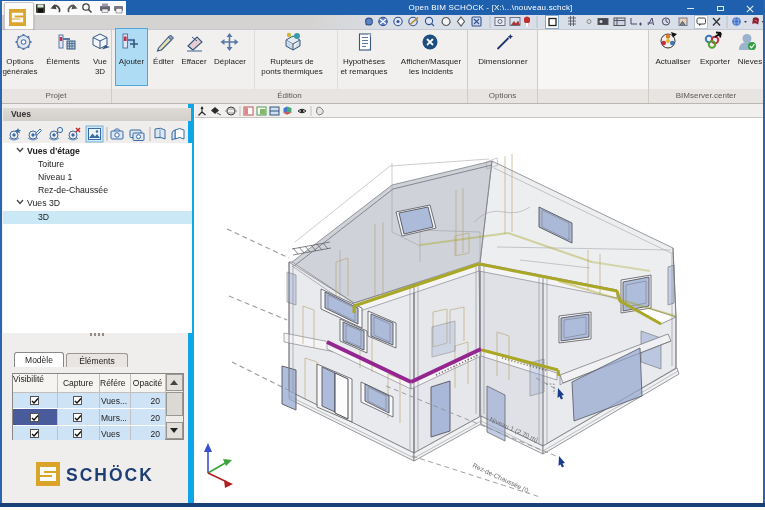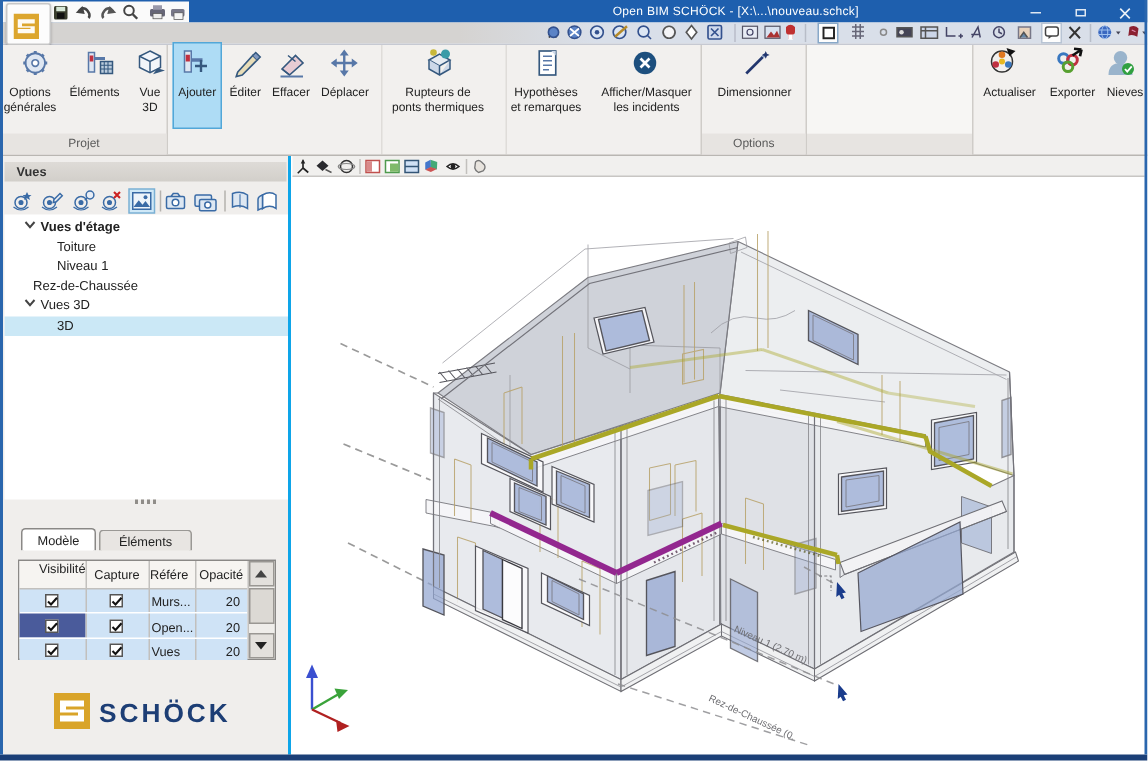--- a/index.html
+++ b/index.html
@@ -15,21 +15,21 @@
 
 #row2{left:0;top:15px;width:765px;height:15px;background:linear-gradient(to right,#d5d3d1 0%,#d5d3d1 40%,#d9dfe9 52%,#d9dfe9 100%);border-bottom:1px solid #c6c9d2;}
 
 #ribbon{left:0;top:30px;width:765px;height:74px;background:#f2f0ee;border-bottom:1px solid #b9b6b2;}
 .grplabel{position:absolute;top:59px;height:14px;background:#e7e4e1;color:#5a5a5a;font-size:8px;text-align:center;line-height:14px;}
 .gsep{position:absolute;top:0;width:1px;height:73px;background:#cfccc8;}
 .rbtn{position:absolute;top:0;text-align:center;font-size:8px;color:#222;line-height:9.5px;}
 .rtext{position:absolute;top:27px;width:100%;}
 #ajouter{position:absolute;left:115px;top:-2.5px;width:33px;height:58px;background:#aedcf5;border:1px solid #52a7d8;}
 
-#leftpanel{left:2px;top:104px;width:192px;height:399px;background:#f0eeec;border-right:2px solid #0ea5e9;}
+#leftpanel{left:2px;top:104px;width:192px;height:399px;background:#f0eeec;border-right:6px solid #0ea5e9;}
 .phead{position:absolute;left:1px;width:188px;height:13px;background:linear-gradient(#dedbd7,#d2cfca);color:#333;font-size:8.5px;font-weight:bold;line-height:13px;padding-left:8px;}
 #tree{position:absolute;left:1px;top:39px;width:189px;height:190px;background:#fff;font-size:8.7px;color:#222;}
 .trow{position:absolute;left:0;width:189px;height:13px;line-height:13px;}
 .tsel{background:#cbe8f6;}
 
 #tbl{position:absolute;left:10px;top:269px;width:172px;height:67px;background:#fff;border:1px solid #8a8886;font-size:8.5px;color:#222;}
 .cbx{position:absolute;width:9px;height:9px;border:1px solid #555;background:#fff;}
 
 #vptool{left:195px;top:104px;width:568px;height:14px;background:#f1f0ee;border-bottom:1px solid #c8c6c3;}
 #viewport{left:195px;top:118px;width:568px;height:385px;background:#fff;}
@@ -130,22 +130,24 @@
   </svg>
 
 <div class="abs" id="ribbon">
   <div class="gsep" style="left:111px"></div>
   <div class="gsep" style="left:254px;opacity:.55"></div>
   <div class="gsep" style="left:337px;opacity:.55"></div>
   <div class="gsep" style="left:467px"></div>
   <div class="gsep" style="left:537px"></div>
   <div class="gsep" style="left:648px"></div>
   <div class="grplabel" style="left:1px;width:110px">Projet</div>
+  <div class="grplabel" style="left:112px;width:355px">Édition</div>
   <div class="grplabel" style="left:468px;width:69px">Options</div>
   <div class="grplabel" style="left:538px;width:110px"></div>
+  <div class="grplabel" style="left:649px;width:114px">BIMserver.center</div>
   <div id="ajouter"></div>
   <div style="position:absolute;left:538px;top:0;width:110px;height:59px;background:#f7f6f4"></div>
   <div class="rbtn" style="left:0px;width:40px">
       <div class="rtext">Options<br>générales</div>
     </div>
   <div class="rbtn" style="left:40px;width:46px">
       <div class="rtext">Éléments</div>
     </div>
   <div class="rbtn" style="left:86px;width:28px">
       <div class="rtext">Vue<br>3D</div>
@@ -280,21 +282,21 @@
 </svg>
 
 <div class="abs" id="leftpanel">
   <div class="phead" style="top:4px">Vues</div>
   <div id="tree">
     <div class="trow" style="top:2px;font-weight:bold"><svg style="margin-left:13px;vertical-align:1px" width="8" height="6" viewBox="0 0 8 6">
           <path d="M1,1 L4,4.5 L7,1" stroke="#444" stroke-width="1.3" fill="none"></path>
         </svg><span style="margin-left:3px">Vues d'étage</span></div>
     <div class="trow" style="top:15px"><span style="margin-left:35px">Toiture</span></div>
     <div class="trow" style="top:28px"><span style="margin-left:35px">Niveau 1</span></div>
-    <div class="trow" style="top:41px"><span style="margin-left:19px">Rez-de-Chaussée</span></div>
+    <div class="trow" style="top:41px"><span style="margin-left:35px">Rez-de-Chaussée</span></div>
     <div class="trow" style="top:54px;font-weight:normal"><svg style="margin-left:13px;vertical-align:1px" width="8" height="6" viewBox="0 0 8 6">
           <path d="M1,1 L4,4.5 L7,1" stroke="#444" stroke-width="1.3" fill="none"></path>
         </svg><span style="margin-left:3px">Vues 3D</span></div>
     <div class="trow tsel" style="top:68px"><span style="margin-left:35px">3D</span></div>
   </div>
 
   <svg class="abs" style="left:4px;top:21px" width="186" height="18" viewBox="0 0 186 18">
    <g stroke="#3a6ba6" stroke-width="1" fill="none">
 
     <circle cx="8" cy="10" r="4"></circle>
@@ -352,26 +354,26 @@
   <div id="tbl">
     <div class="abs" style="left:0;top:0;width:152px;height:18px;background:#f6f4f1"></div>
     <div class="abs" style="left:0;top:18px;width:152px;height:48px;background:#cfe3f6"></div>
     <div class="abs" style="left:0;top:34.3px;width:44px;height:16.3px;background:#4a5b9b"></div>
     <div class="abs" style="left:44px;top:0;width:1px;height:66px;background:#c2c0bd"></div>
     <div class="abs" style="left:86px;top:0;width:1px;height:66px;background:#c2c0bd"></div>
     <div class="abs" style="left:117px;top:0;width:1px;height:66px;background:#c2c0bd"></div>
     <div class="abs" style="left:0;top:18px;width:152px;height:1px;background:#c2c0bd"></div>
     <div class="abs" style="left:0;top:34.3px;width:152px;height:1px;background:#fff"></div>
     <div class="abs" style="left:0;top:50.6px;width:152px;height:1px;background:#fff"></div>
-    <div class="abs" style="left:0;top:0;width:44px;text-align:right">Visibilité</div>
+    <div class="abs" style="left:0;top:0;width:44px;text-align:left">Visibilité</div>
     <div class="abs" style="left:44px;top:4px;width:42px;text-align:center">Capture</div>
     <div class="abs" style="left:87px;top:4px;width:30px;overflow:hidden;white-space:nowrap">Référe</div>
     <div class="abs" style="left:117px;top:4px;width:35px;text-align:center">Opacité</div>
-    <div class="abs" style="left:88px;top:22px">Murs...</div>
-    <div class="abs" style="left:88px;top:38.5px;">Open...</div>
+    <div class="abs" style="left:88px;top:22px">Vues...</div>
+    <div class="abs" style="left:88px;top:38.5px;">Murs...</div>
     <div class="abs" style="left:88px;top:54.5px">Vues</div>
     <div class="abs" style="left:117px;top:22px;width:30px;text-align:right">20</div>
     <div class="abs" style="left:117px;top:38.5px;width:30px;text-align:right">20</div>
     <div class="abs" style="left:117px;top:54.5px;width:30px;text-align:right">20</div>
     <div class="cbx" style="left:17px;top:22px"><svg width="8" height="8" viewBox="0 0 8 8">
           <path d="M1,4 L3,6 L7,1.5" stroke="#111" stroke-width="1.4" fill="none"></path>
         </svg></div>
     <div class="cbx" style="left:60px;top:22px"><svg width="8" height="8" viewBox="0 0 8 8">
           <path d="M1,4 L3,6 L7,1.5" stroke="#111" stroke-width="1.4" fill="none"></path>
         </svg></div>

